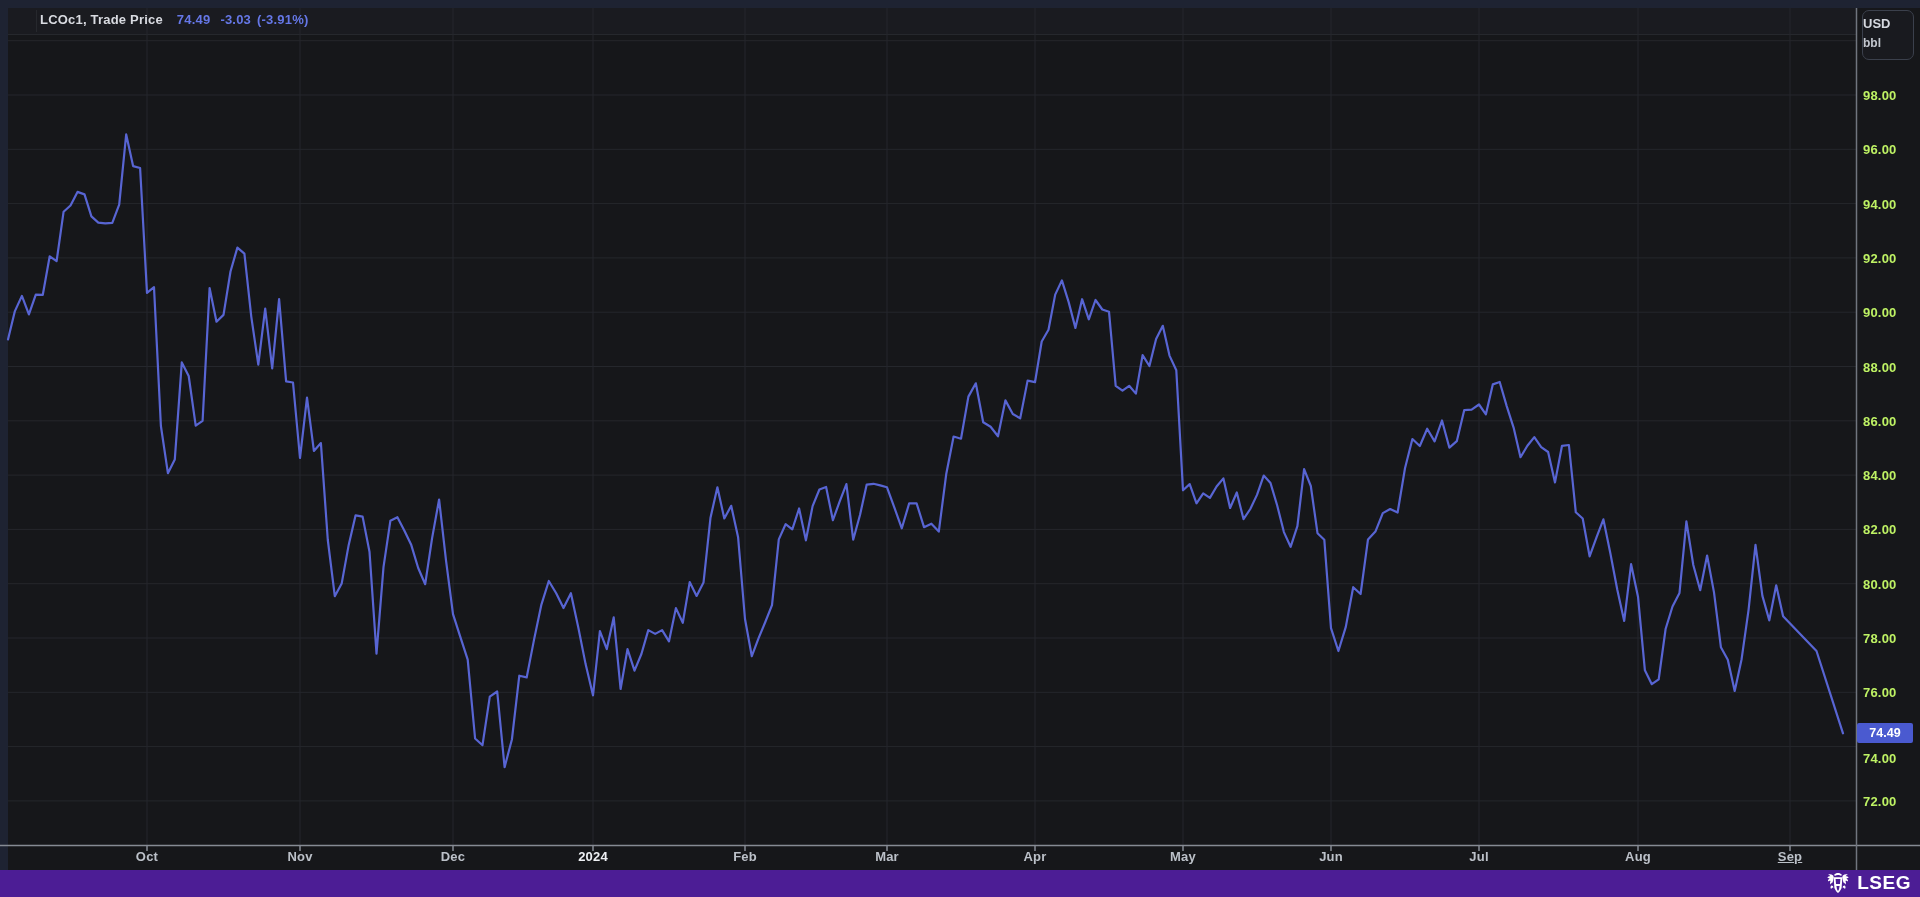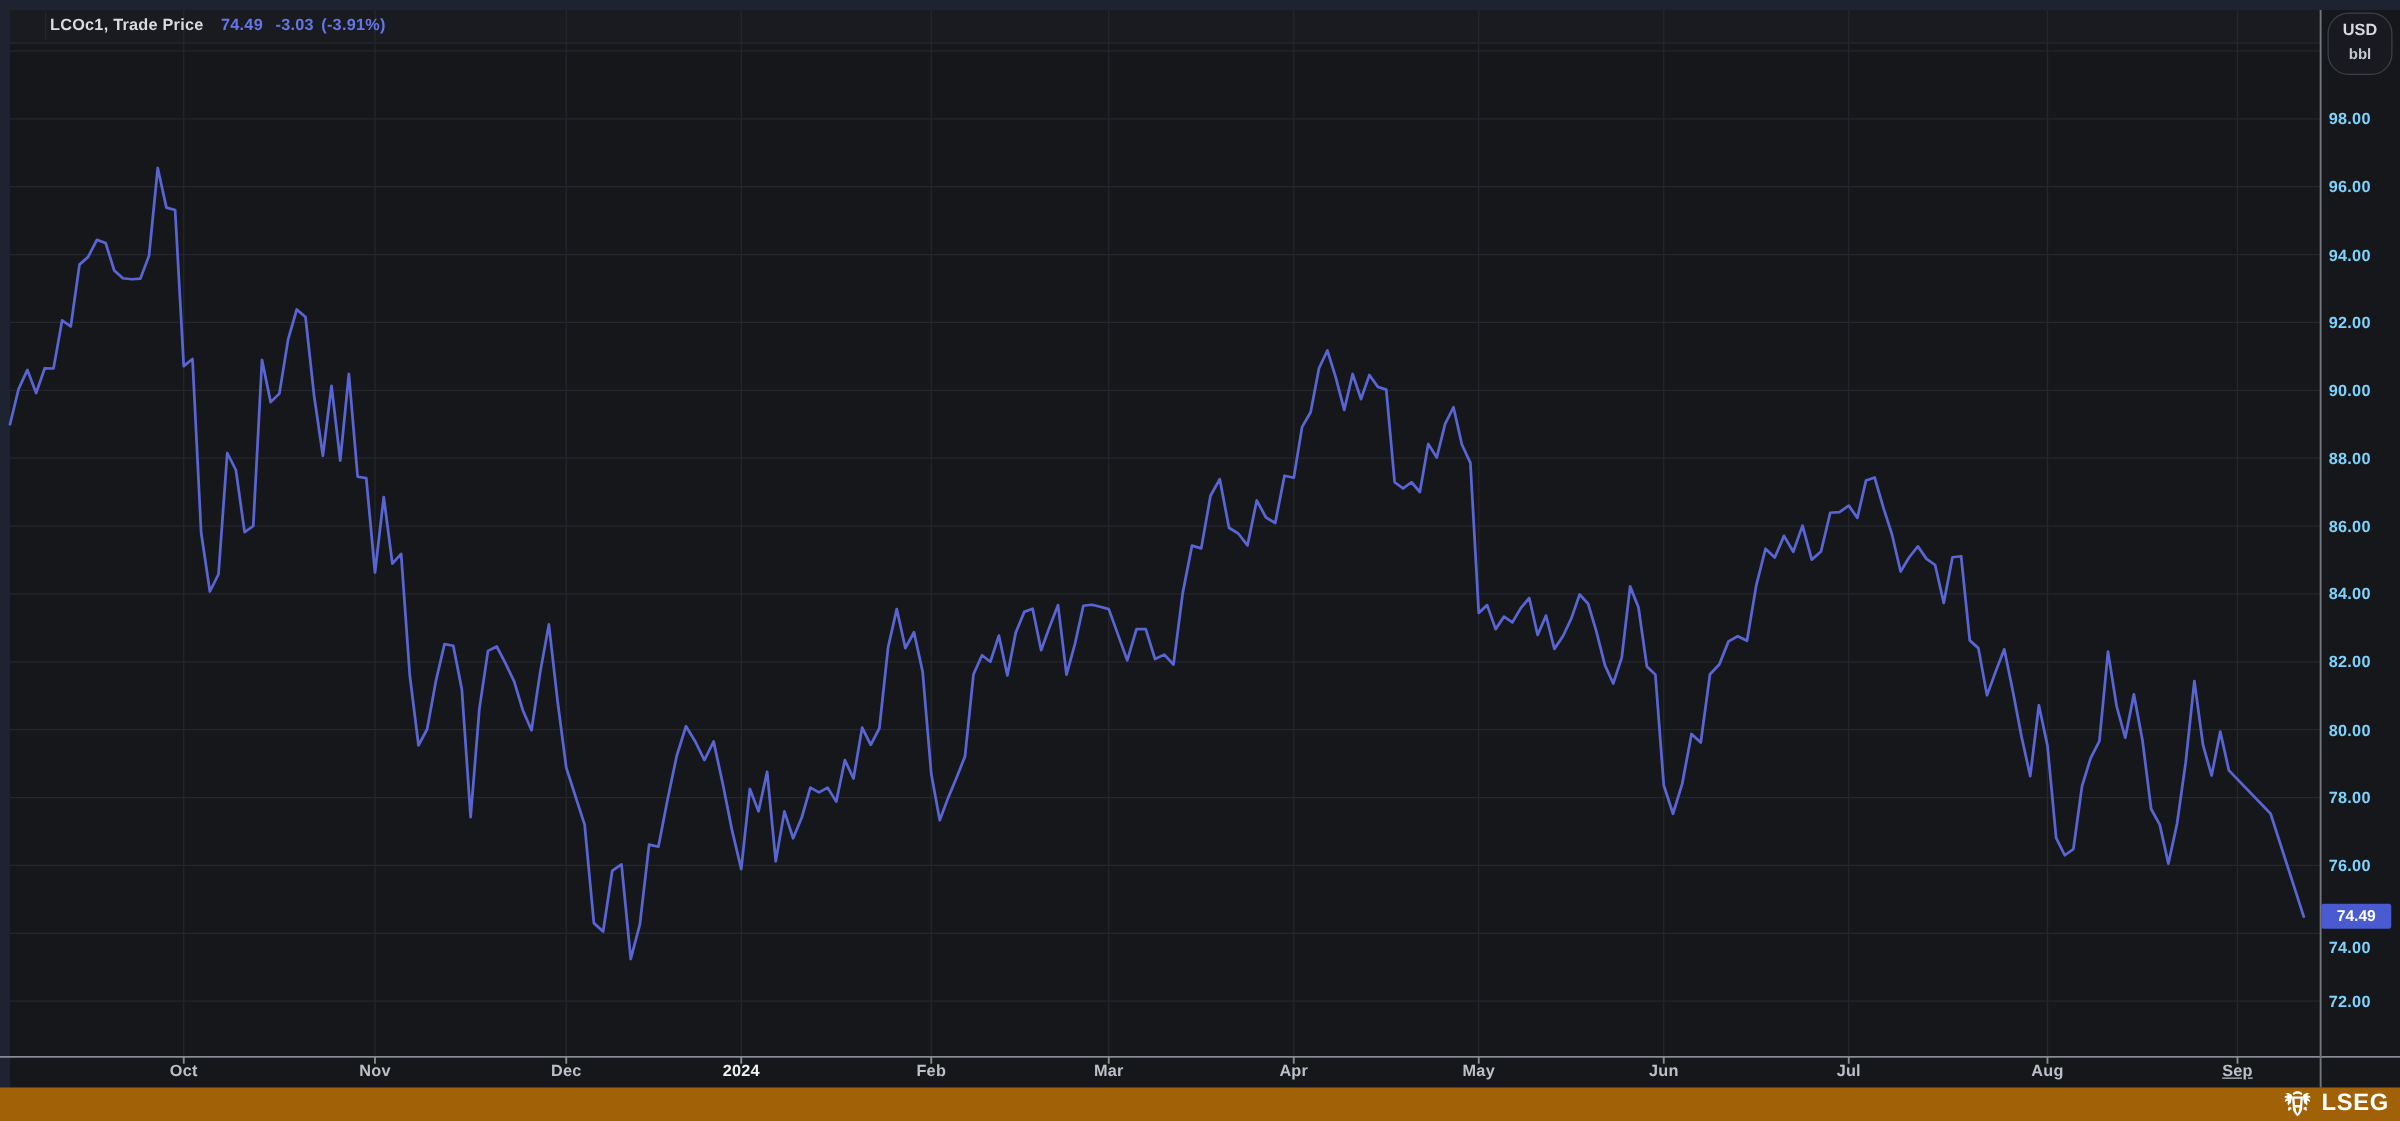--- a/index.html
+++ b/index.html
@@ -10,32 +10,32 @@
        border-bottom:1px solid #26282d;}
   #title-bar .cellline{position:absolute;top:2px;bottom:2px;width:1px;background:#26282d;}
   #chart-svg{position:absolute;left:0;top:0;pointer-events:none;}
   #legend{position:absolute;left:40px;top:12px;font-size:13px;font-weight:700;
        letter-spacing:.2px;white-space:nowrap;}
   #legend .name{color:#d9dbe1;}
   #legend .px{color:#6577e6;margin-left:14px;}
   #legend .chg{color:#6577e6;margin-left:10px;}
   #legend .pct{color:#6577e6;margin-left:6px;}
   #unit-box{position:absolute;left:1862px;top:10px;width:50px;height:48px;
-       border:1px solid #3b404c;border-radius:17px;text-align:center;background:#191a1f;}
+       border:1px solid #3b404c;border-radius:7px;text-align:left;background:#191a1f;}
   #unit-box .cur{margin-top:5px;font-size:13px;font-weight:700;color:#d6d9e0;}
   #unit-box .unit{margin-top:5px;font-size:12px;font-weight:700;color:#c3c7cf;}
   .ylab{position:absolute;left:1863px;width:52px;font-size:13px;font-weight:700;
-       color:#7dd3fc;transform:translateY(-50%);letter-spacing:.2px;}
+       color:#bef264;transform:translateY(-50%);letter-spacing:.2px;}
   .xlab{position:absolute;top:849px;font-size:13px;font-weight:700;color:#bcc1c9;
        transform:translateX(-50%);letter-spacing:.2px;}
   .xlab.year{color:#eef0f4;}
   #price-badge{position:absolute;left:1857px;width:56px;height:20px;line-height:20px;
        background:#4a5ad0;border-radius:2px;color:#ffffff;font-size:12.5px;font-weight:700;
        text-align:center;transform:translateY(-50%);}
-  #bottom-bar{position:absolute;left:0;top:870px;width:1920px;height:27px;background:#a16207;}
+  #bottom-bar{position:absolute;left:0;top:870px;width:1920px;height:27px;background:#4c1d95;}
   #lseg{position:absolute;right:9px;top:2px;display:flex;align-items:center;gap:6px;color:#fff;}
   #lseg .word{font-size:19px;font-weight:700;letter-spacing:.5px;}
   #xaxis-hit{position:absolute;left:8px;top:845px;width:1848px;height:25px;}
   #yaxis-hit{position:absolute;left:1856px;top:8px;width:64px;height:837px;}
 </style>
 </head>
 <body>
 
 <div id="app">
   <div id="plot-bg"></div>

